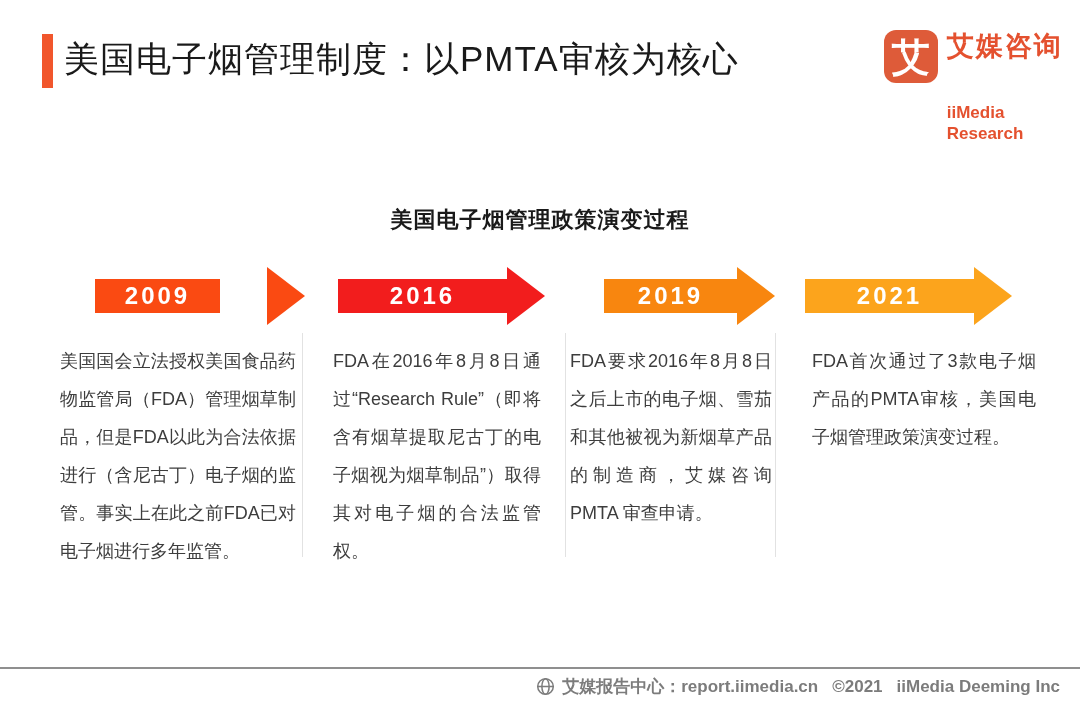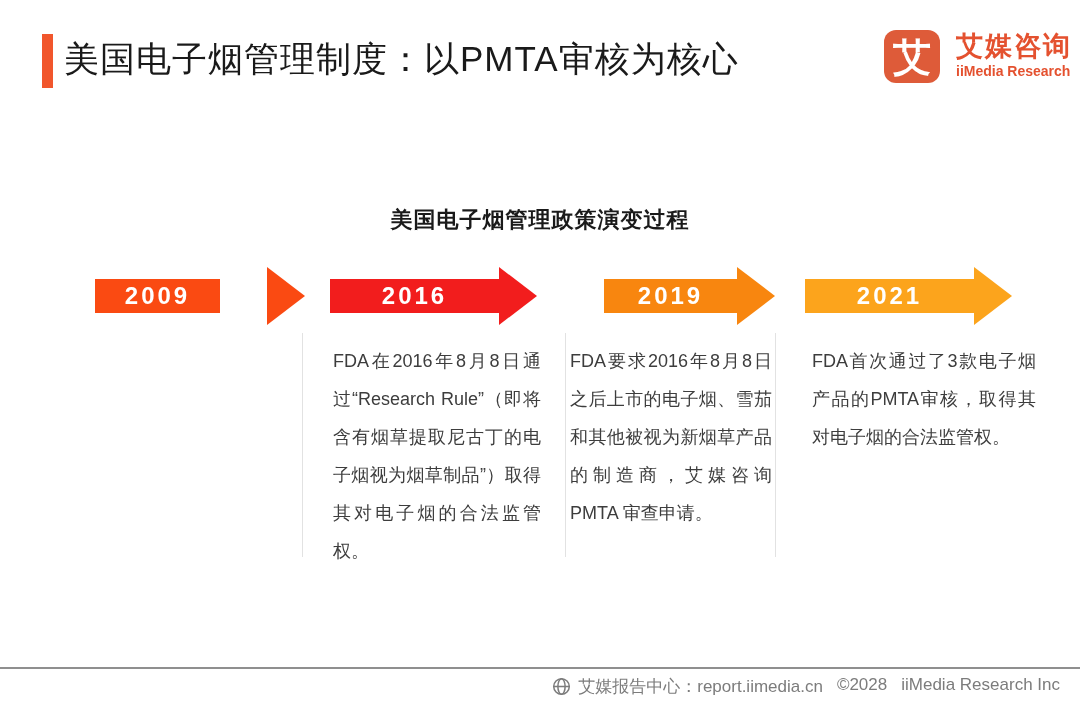--- a/index.html
+++ b/index.html
@@ -6,23 +6,23 @@
   html,body { background:#ffffff; }
   body { font-family:"Liberation Sans","DejaVu Sans",sans-serif; }
   .slide { position:relative; width:1080px; height:702px; background:#ffffff; overflow:hidden; }
 
   
   .accent-bar { position:absolute; left:42px; top:34px; width:11px; height:54px; background:#F1562C; }
   .page-title { position:absolute; left:64px; top:36px; font-size:35px; font-weight:normal; color:#1a1a1a; letter-spacing:1px; white-space:nowrap; }
 
   .logo { position:absolute; left:884px; top:30px; display:flex; align-items:flex-start; }
   .logo-mark { width:56px; height:53px; background:#DE5B39; border-radius:12px; color:#ffffff; font-size:38px; font-weight:bold; display:flex; align-items:center; justify-content:center; line-height:1; }
-  .logo-text { margin-left:16px; display:flex; flex-direction:column; }
+  .logo-text { margin-left:9px; display:flex; flex-direction:column;gap:40px; }
   .logo-cn { font-size:27px; font-weight:bold; color:#E4512F; letter-spacing:2px; line-height:1.2; }
-  .logo-en { font-size:14px; font-weight:bold; color:#E4512F; line-height:1.2; margin-top:1px; }
+  .logo-en { font-size:17px; font-weight:bold; color:#E4512F; line-height:1.2; margin-top:1px; }
 
   
   .section-title { position:absolute; left:0; top:205px; width:100%; text-align:center; font-size:22px; font-weight:bold; color:#1a1a1a; letter-spacing:1px; }
 
   
   .arrow { position:absolute; top:267px; height:58px; display:flex; align-items:center; }
   .arrow-body { height:34px; background:var(--arrow-color); flex:1; display:flex; align-items:center; justify-content:center; }
   .arrow-head { width:0; height:0; border-top:29px solid transparent; border-bottom:29px solid transparent; border-left:38px solid var(--arrow-color); }
   .arrow-year { color:#ffffff; font-size:24px; font-weight:bold; letter-spacing:3px; }
 
@@ -33,21 +33,21 @@
   .desc-3 { left:570px; width:202px; }
   .desc-4 { left:812px; width:224px; }
 
   .v-sep { position:absolute; top:333px; width:1px; height:224px; background:#e2e2e2; }
   .v-sep-1 { left:302px; }
   .v-sep-2 { left:565px; }
   .v-sep-3 { left:775px; }
 
   
   .footer-line { position:absolute; left:0; top:667px; width:1080px; height:2px; background:#8f8f8f; }
-  .footer { position:absolute; right:20px; top:675px; display:flex; color:#7c7c7c; font-size:17px; font-weight:normal; white-space:nowrap; }
+  .footer { position:absolute; right:20px; top:675px; display:flex; align-items:center; color:#7c7c7c; font-size:17px; font-weight:bold; white-space:nowrap; }
   .footer-icon { margin-right:7px; display:flex; align-items:center; }
   .footer-sep { display:inline-block; width:14px; }
 </style>
 </head>
 <body>
 
 <div class="slide">
 
   <div class="accent-bar"></div>
   <div class="page-title">美国电子烟管理制度：以PMTA审核为核心</div>
@@ -61,56 +61,57 @@
   </div>
 
   <div class="section-title">美国电子烟管理政策演变过程</div>
 
   <div class="arrow" style="left: 95px; width: 210px; gap: 47px; --arrow-color: #FA4A12;">
     <div class="arrow-body">
       <span class="arrow-year">2009</span>
     </div>
     <div class="arrow-head"></div>
   </div>
-  <div class="arrow" style="left: 330px; width: 207px; --arrow-color: #F21D1D;">
+  <div class="arrow" style="left: 338px; width: 207px; --arrow-color: #F21D1D;">
     <div class="arrow-body">
       <span class="arrow-year">2016</span>
     </div>
     <div class="arrow-head"></div>
   </div>
   <div class="arrow" style="left: 567px; width: 208px; padding-left: 37px; --arrow-color: #F8860F;">
     <div class="arrow-body">
       <span class="arrow-year">2019</span>
     </div>
     <div class="arrow-head"></div>
   </div>
   <div class="arrow" style="left: 805px; width: 207px; --arrow-color: #FCA41C;">
     <div class="arrow-body">
       <span class="arrow-year">2021</span>
     </div>
     <div class="arrow-head"></div>
   </div>
 
+  <div class="desc desc-1">美国国会立法授权美国食品药物监管局（FDA）管理烟草制品，但是FDA以此为合法依据进行（含尼古丁）电子烟的监管。事实上在此之前FDA已对电子烟进行多年监管。</div>
   <div class="desc desc-2">FDA在2016年8月8日通过“Research Rule”（即将含有烟草提取尼古丁的电子烟视为烟草制品”）取得其对电子烟的合法监管权。</div>
   <div class="desc desc-3">FDA要求2016年8月8日之后上市的电子烟、雪茄和其他被视为新烟草产品的制造商，艾媒咨询 PMTA 审查申请。</div>
-  <div class="desc desc-4">FDA首次通过了3款电子烟产品的PMTA审核，取得其对电子烟的合法监管权。</div>
+  <div class="desc desc-4">FDA首次通过了3款电子烟产品的PMTA审核，美国电子烟管理政策演变过程。</div>
 
   <div class="v-sep v-sep-1"></div>
   <div class="v-sep v-sep-2"></div>
   <div class="v-sep v-sep-3"></div>
 
   <div class="footer-line"></div>
   <div class="footer">
     <span class="footer-icon">
       <svg width="19" height="19" viewBox="0 0 20 20" fill="none" stroke="#7c7c7c" stroke-width="1.6">
         <circle cx="10" cy="10" r="8.2"></circle>
         <ellipse cx="10" cy="10" rx="3.8" ry="8.2"></ellipse>
         <line x1="1.8" y1="10" x2="18.2" y2="10"></line>
       </svg>
     </span>
     <span>艾媒报告中心：report.iimedia.cn</span>
     <span class="footer-sep"></span>
-    <span>©2028</span>
+    <span>©2021</span>
     <span class="footer-sep"></span>
-    <span>iiMedia Research Inc</span>
+    <span>iiMedia Deeming Inc</span>
   </div>
 
 </div>
 
 </body></html>

